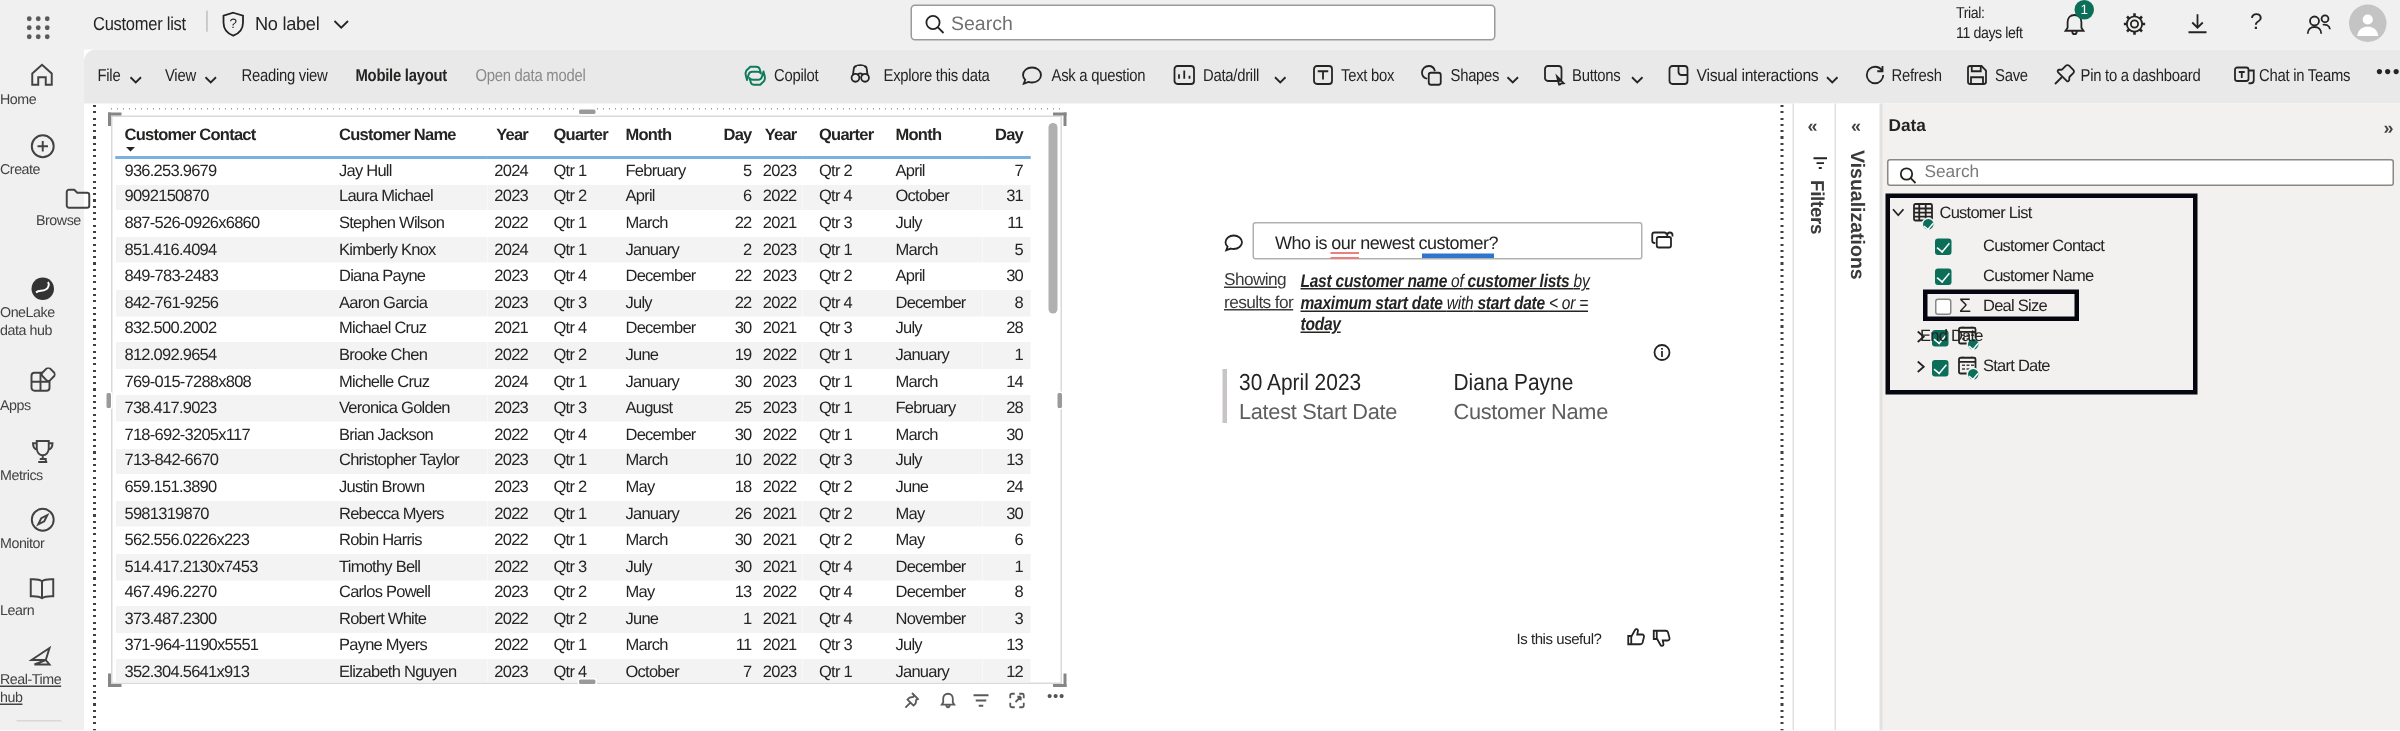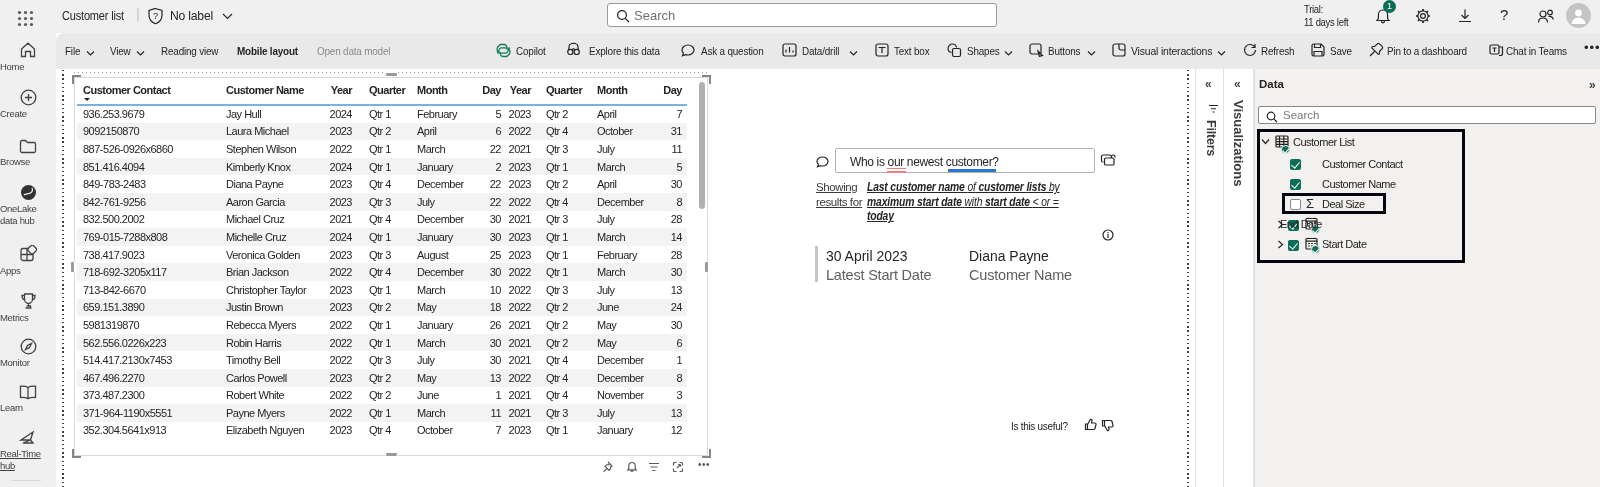--- a/index.html
+++ b/index.html
@@ -352,20 +352,32 @@
             <td class="c3 r">2021</td>
             <td class="c4 l">Qtr 4</td>
             <td class="c5 l">December</td>
             <td class="c6 r">30</td>
             <td class="c7 r">2021</td>
             <td class="c8 l">Qtr 3</td>
             <td class="c9 l">July</td>
             <td class="c10 r">28</td>
           </tr>
 <tr>
+            <td class="c1 l">812.092.9654</td>
+            <td class="c2 l">Brooke Chen</td>
+            <td class="c3 r">2022</td>
+            <td class="c4 l">Qtr 2</td>
+            <td class="c5 l">June</td>
+            <td class="c6 r">19</td>
+            <td class="c7 r">2022</td>
+            <td class="c8 l">Qtr 1</td>
+            <td class="c9 l">January</td>
+            <td class="c10 r">1</td>
+          </tr>
+<tr>
             <td class="c1 l">769-015-7288x808</td>
             <td class="c2 l">Michelle Cruz</td>
             <td class="c3 r">2024</td>
             <td class="c4 l">Qtr 1</td>
             <td class="c5 l">January</td>
             <td class="c6 r">30</td>
             <td class="c7 r">2023</td>
             <td class="c8 l">Qtr 1</td>
             <td class="c9 l">March</td>
             <td class="c10 r">14</td>
@@ -632,21 +644,21 @@
       </svg>
     <div class="lbl">Home</div>
   </div>
   <div class="nav" style="top:89px;">
     <svg width="17" height="17" viewBox="0 0 17 17">
         <circle class="ic" cx="8.5" cy="8.5" r="7.3"></circle>
         <path class="ic" d="M8.5 5 V12 M5 8.5 H12"></path>
       </svg>
     <div class="lbl">Create</div>
   </div>
-  <div class="nav" style="top:139px;">
+  <div class="nav" style="top:125px;margin-left:24px;">
     <svg width="18" height="15" viewBox="0 0 18 15">
         <path class="ic" d="M1.5 3 C1.5 2.2 2.2 1.5 3 1.5 H6.5 L8.5 3.5 H15 C15.8 3.5 16.5 4.2 16.5 5 V12 C16.5 12.8 15.8 13.5 15 13.5 H3 C2.2 13.5 1.5 12.8 1.5 12 Z"></path>
       </svg>
     <div class="lbl">Browse</div>
   </div>
   <div class="nav" style="top:184px;">
     <svg width="17" height="17" viewBox="0 0 17 17">
       <circle cx="8.5" cy="8.5" r="7.5" fill="#333"></circle>
       <path d="M4 11 C6 9 8 10.5 10.5 9 C12.5 7.8 13 5.5 12 4" stroke="#fff" stroke-width="1.3" fill="none"></path>
     </svg>

